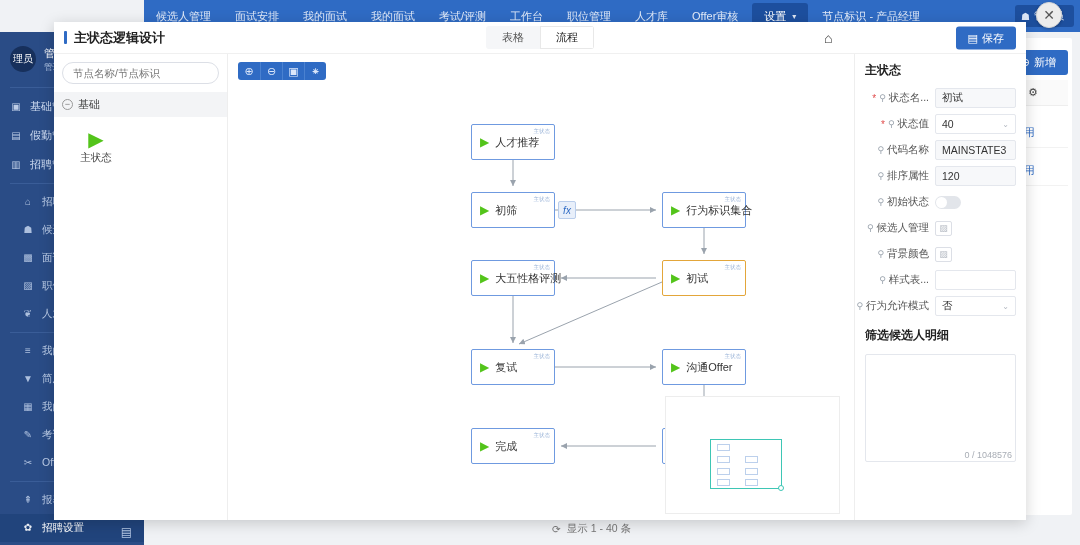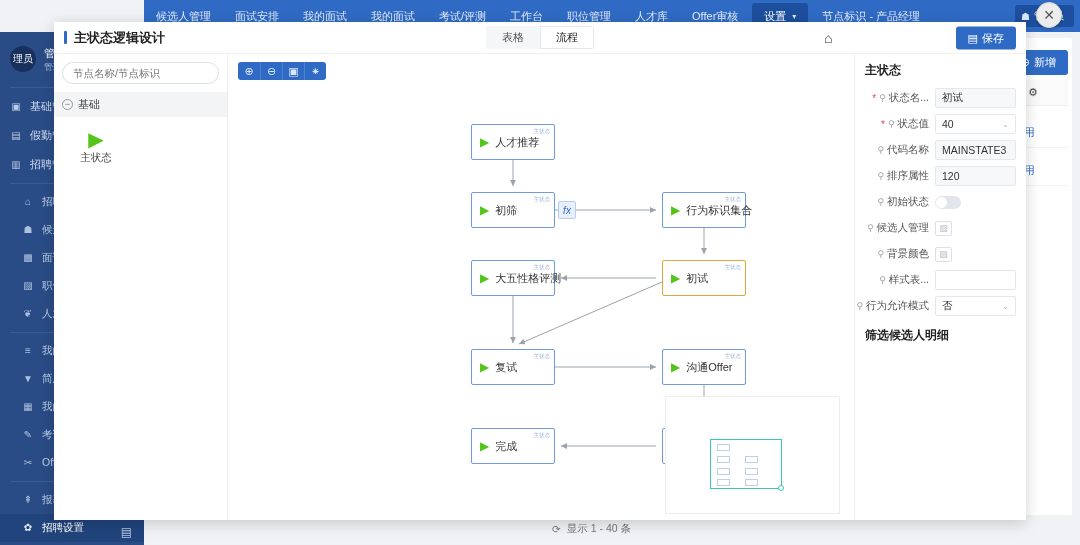--- a/index.html
+++ b/index.html
@@ -625,19 +625,23 @@
             </div>
             <div class="fctl">
               <div class="sel-ctl">
                 <span>否</span>
                 <span class="chev">⌄</span>
               </div>
             </div>
           </div>
         </div>
       <div class="props-sec-title">筛选候选人明细</div>
+      <div class="ta-wrap">
+        <div class="ta"></div>
+        <div class="ta-count">0 / 1048576</div>
+      </div>
     </div>
 
   </div>
 </div>
 
 <div class="watermark">
 </div>
 
 </body></html>

